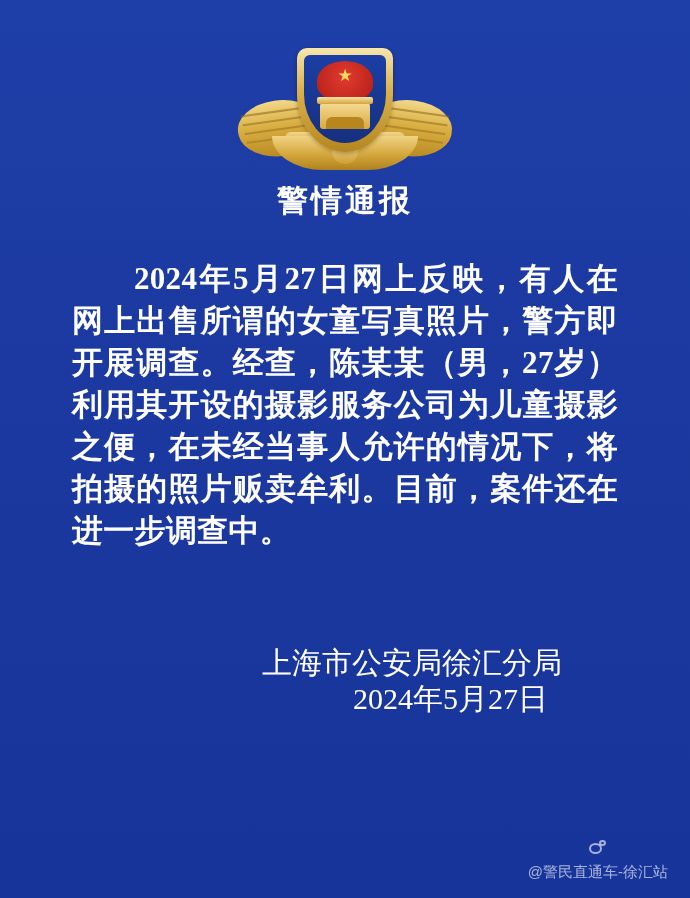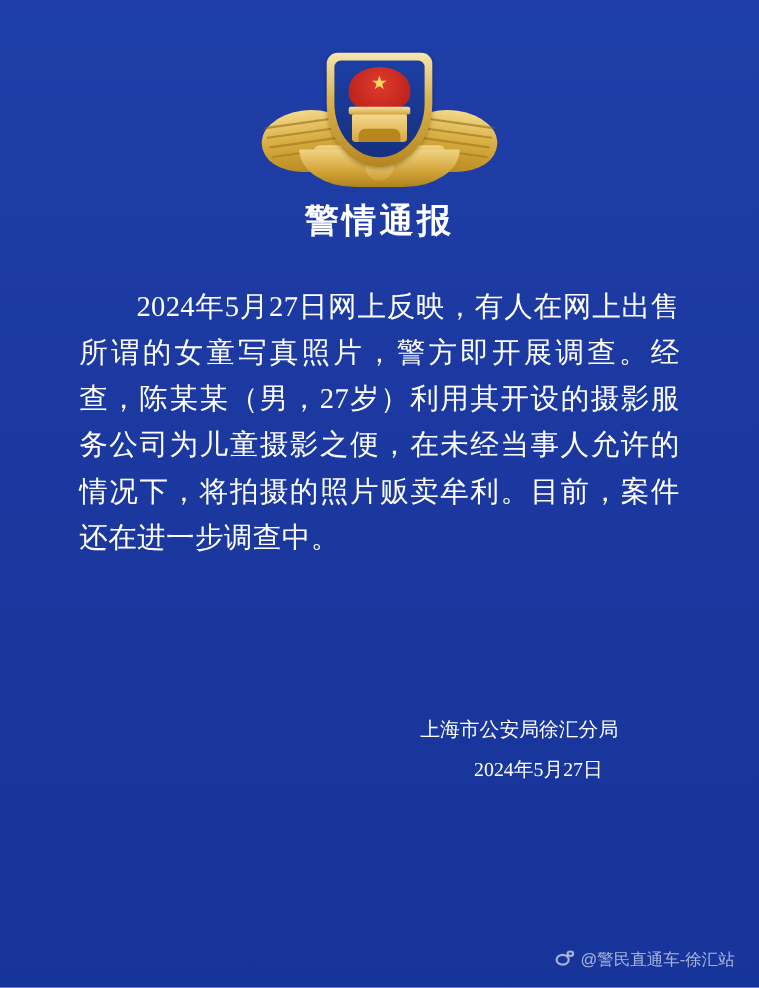--- a/index.html
+++ b/index.html
@@ -159,56 +159,58 @@
     letter-spacing: 3px;
     font-family: "Liberation Serif", serif;
   }
   
   .body-text {
     position: absolute;
     top: 258px;
     left: 72px;
     right: 72px;
     color: #ffffff;
-    font-size: 26px;
+    font-size: 31px;
     line-height: 42px;
     text-align: justify;
     font-family: "Liberation Serif", serif;
     letter-spacing: 0.3px;
+    font-weight: bold;
   }
   .body-text p {
     margin: 0 0 8px 0;
     text-indent: 2em;
   }
   
   .signature {
     position: absolute;
     top: 645px;
     left: 0;
     right: 128px;
     text-align: right;
     color: #ffffff;
-    font-size: 18px;
+    font-size: 30px;
     line-height: 36px;
     font-family: "Liberation Serif", serif;
   }
   .sig-date {
     padding-right: 14px;
   }
   
   .watermark {
     position: absolute;
     bottom: 16px;
     right: 22px;
     display: flex;
     align-items: center;
     gap: 6px;
     color: rgba(255,255,255,0.62);
     font-size: 15px;
     font-family: "Liberation Sans", sans-serif;
+    flex-direction: column;
   }
   .weibo-eye {
     width: 17px;
     height: 17px;
     position: relative;
     display: inline-block;
   }
   .weibo-eye .o1 {
     position: absolute;
     left: 0; top: 3px;

